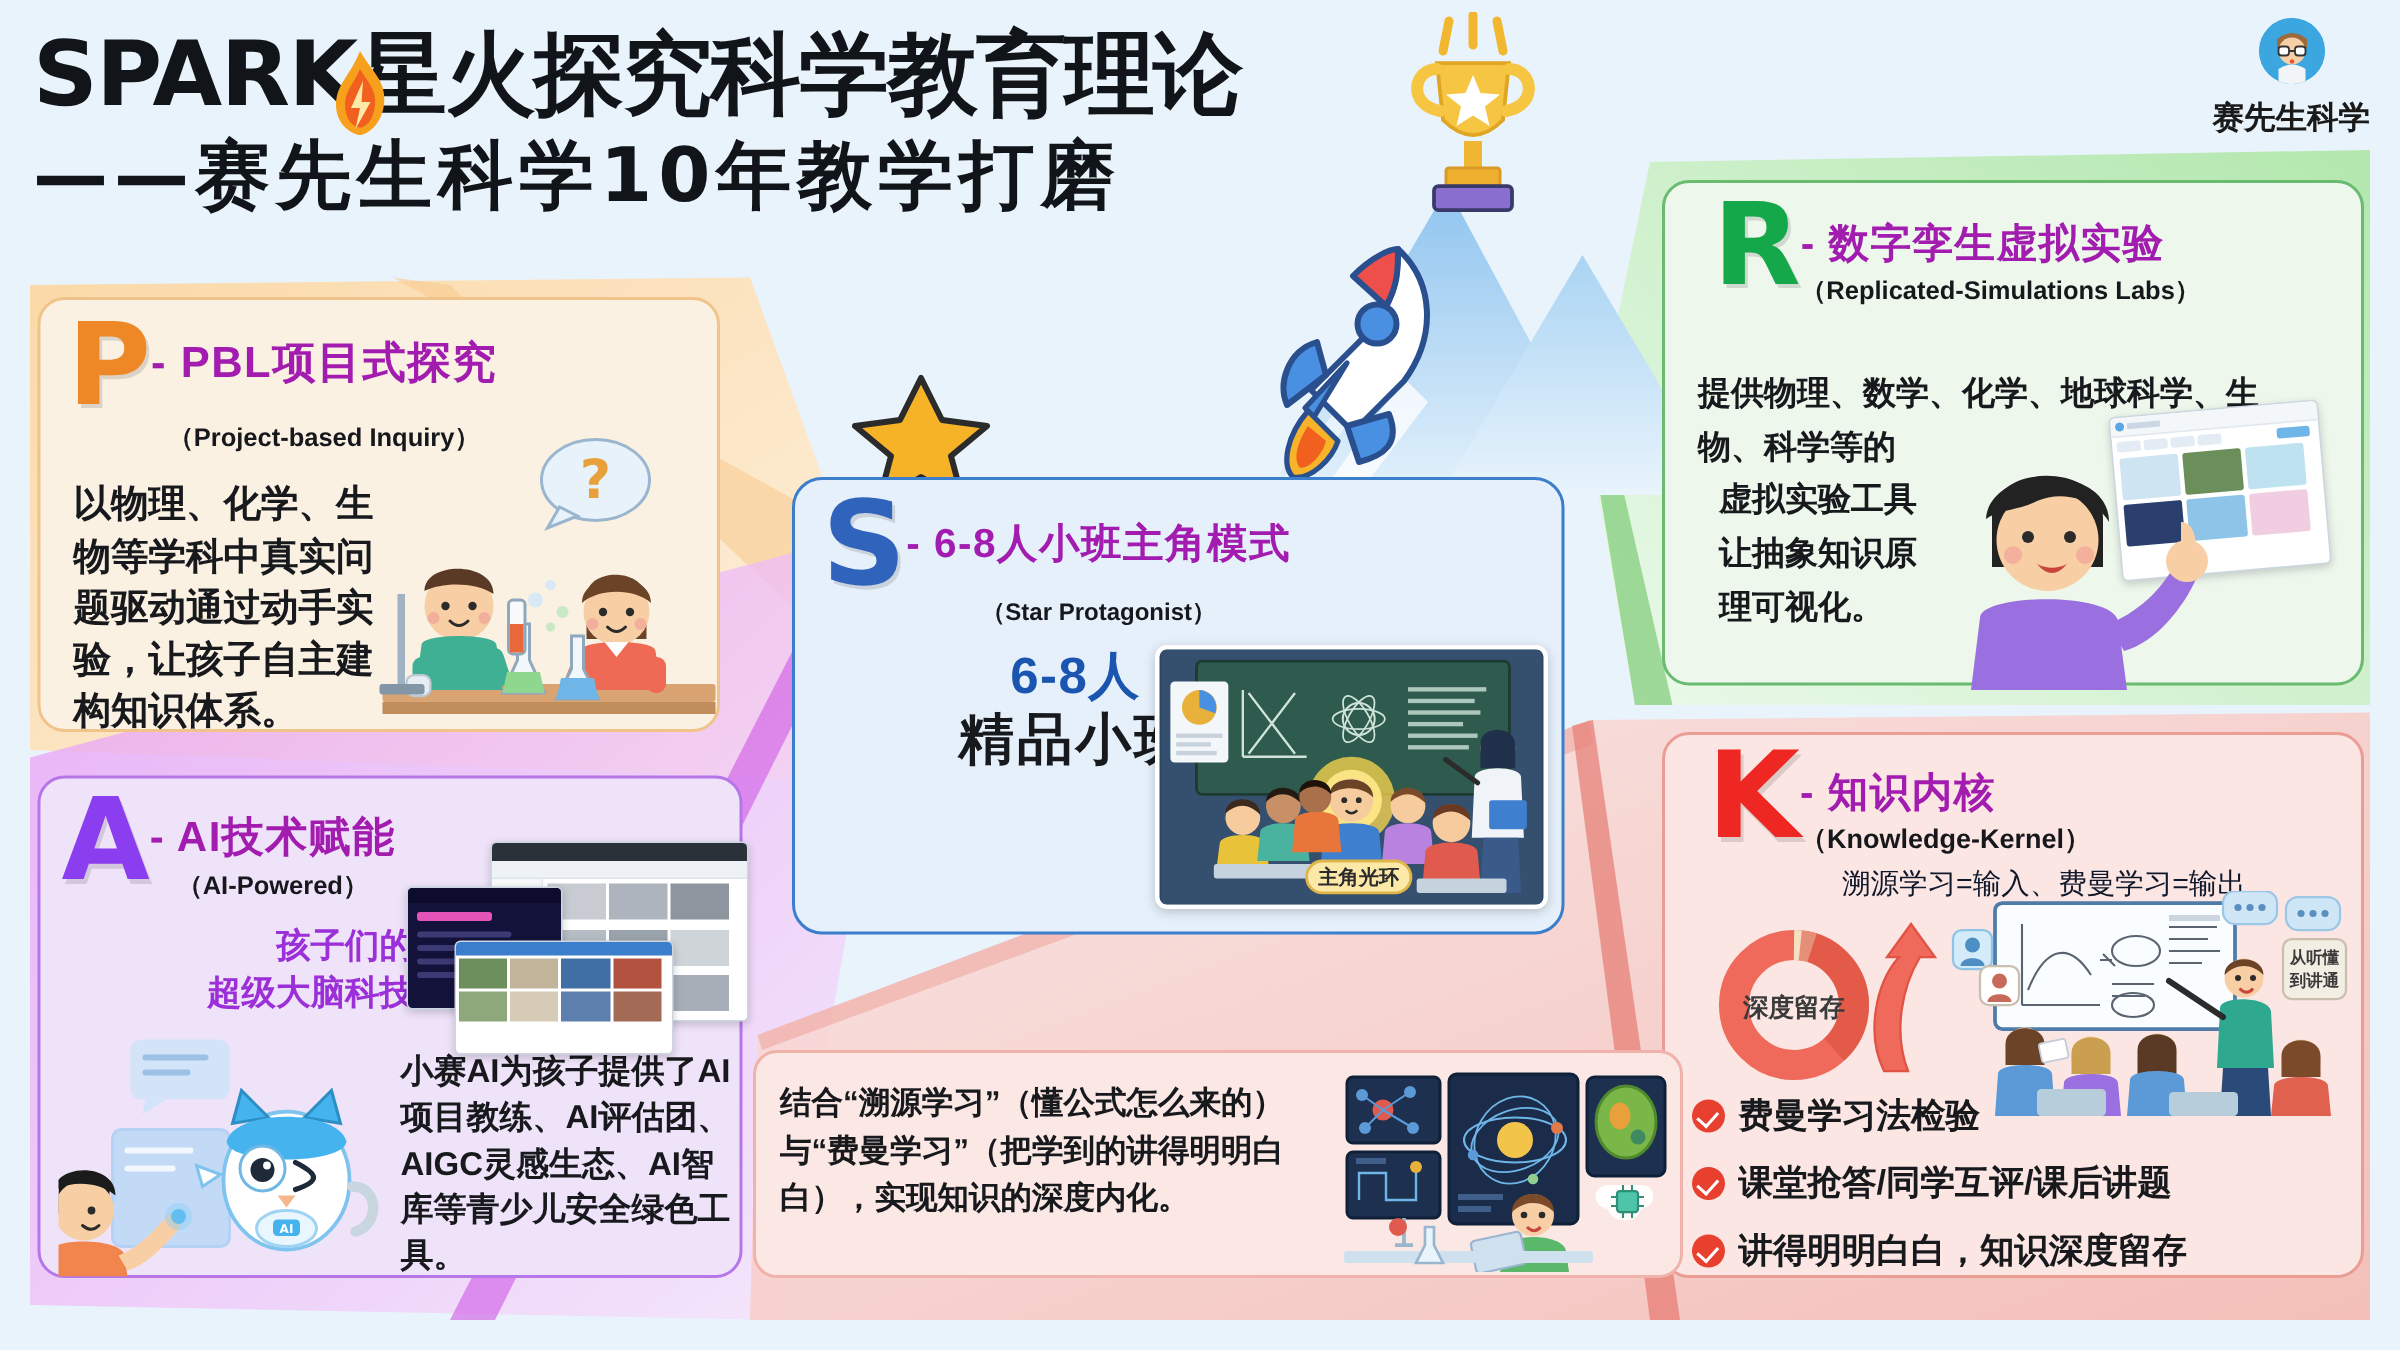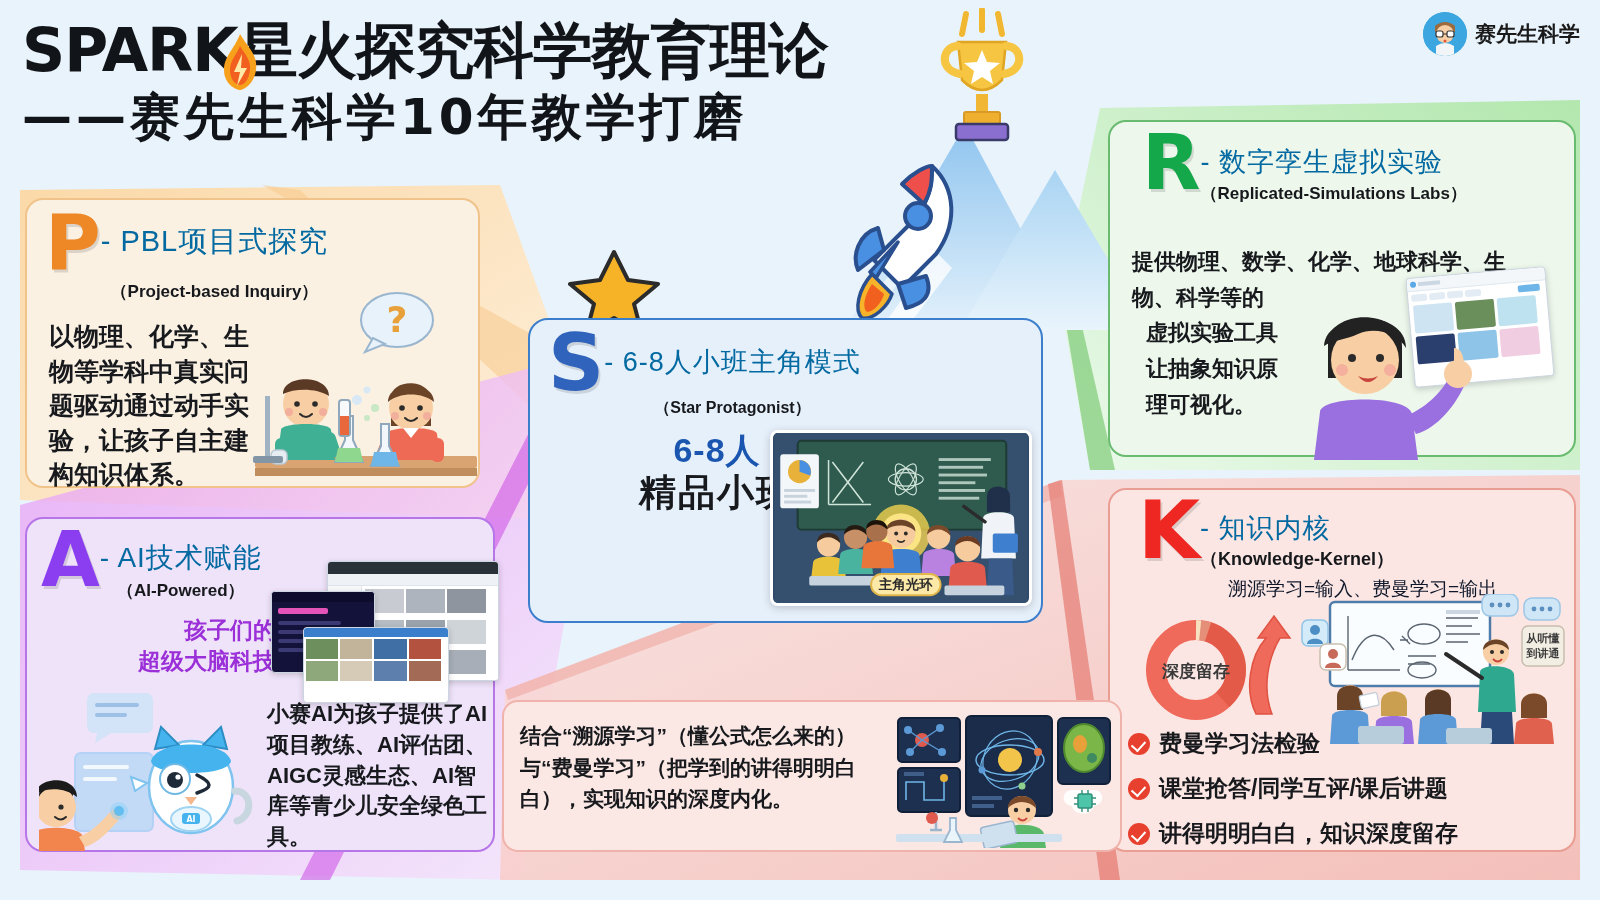--- a/index.html
+++ b/index.html
@@ -26,33 +26,33 @@
     font-family: "DejaVu Sans", sans-serif;
   }
   .title-2 {
     font-size: 50px; font-weight: 900; color: #111418;
     line-height: 1.2; margin-top: 4px; letter-spacing: 4px;
     white-space: nowrap; font-family: "DejaVu Sans", sans-serif;
   }
   .flame-a { position: absolute; left: 196px; top: 14px; width: 44px; height: 60px; }
 
   
-  .logo { position: absolute; right: 20px; top: 12px; display: flex; align-items: center; gap: 8px; z-index: 6; }
+  .logo { position: absolute; right: 20px; top: 12px; display: flex; align-items: center; gap: 8px; z-index: 6; flex-direction: column; }
   .logo-mark { width: 44px; height: 44px; border-radius: 50%; background: #39a7e0; position: relative; overflow: hidden; flex: 0 0 auto;}
   .logo-text { font-size: 21px; font-weight: 800; color: #1a1a1a; white-space: nowrap; }
 
   
   .card { position: absolute; border-radius: 18px; z-index: 4; }
   .card-head { display: flex; align-items: flex-start; }
   .big-letter {
     font-weight: 900; line-height: .92; font-family: "DejaVu Sans", sans-serif;
     text-shadow: 2px 3px 0 rgba(0,0,0,.12);
   }
   .head-text { display: flex; flex-direction: column; }
-  .head-cn { font-weight: 400; color: #0369a1; white-space: nowrap; letter-spacing: 1px; }
+  .head-cn { font-weight: 700; color: #a21caf; white-space: nowrap; letter-spacing: 1px; }
   .head-en { font-weight: 700; color: #16181c; white-space: nowrap; }
   .body-cn { font-weight: 800; color: #17191d; }
 
   
   #card-p {
     left: 25px; top: 198px; width: 455px; height: 290px;
     background: #faf1e3; border: 2px solid #f0c38a;
   }
   #card-p .big-letter { font-size: 76px; color: #ee8726; margin: 8px 0 0 18px; }
   #card-p .head-cn { font-size: 29px; margin-top: 22px; }

